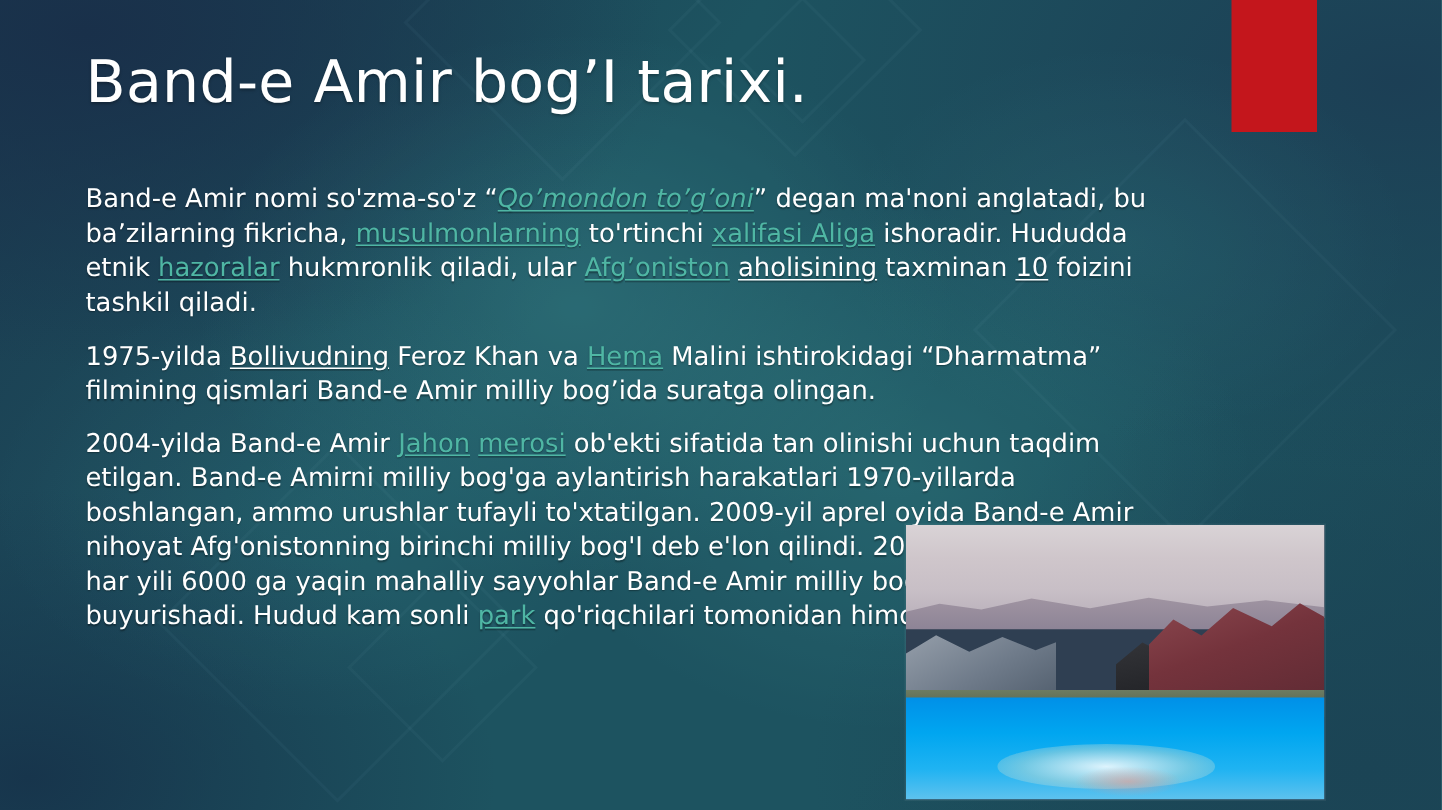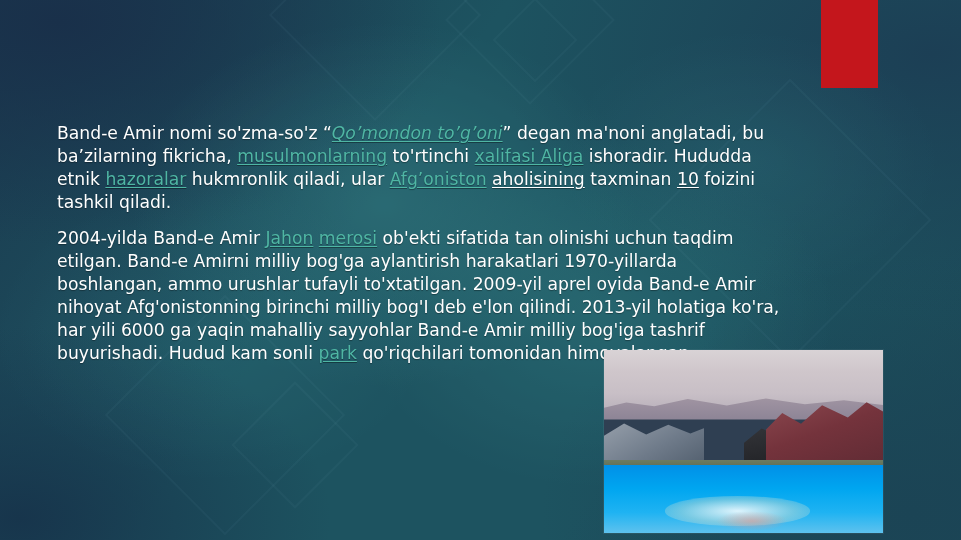--- a/index.html
+++ b/index.html
@@ -163,23 +163,25 @@
     <i class="d3"></i>
     <i class="d4"></i>
     <i class="d5"></i>
     <i class="d6"></i>
   </div>
 
   <div class="bg-wash"></div>
 
   <div class="accent-bar"></div>
 
+  <div class="title">Band-e Amir bog’I tarixi.</div>
 
   <div class="body-block">
     <p class="para"><span>Band-e Amir nomi so'zma-so'z “</span><a class="lnk italic" href="#">Qo’mondon to’g’oni</a><span>” degan ma'noni anglatadi, bu ba’zilarning fikricha, </span><a class="lnk" href="#">musulmonlarning</a><span> to'rtinchi </span><a class="lnk" href="#">xalifasi Aliga</a><span> ishoradir. Hududda etnik </span><a class="lnk" href="#">hazoralar</a><span> hukmronlik qiladi, ular </span><a class="lnk" href="#">Afg’oniston</a><span> </span><u class="ul">aholisining</u><span> taxminan </span><u class="ul">10</u><span> foizini tashkil qiladi.</span></p>
+    <p class="para"><span>1975-yilda </span><u class="ul">Bollivudning</u><span> Feroz Khan va </span><a class="lnk" href="#">Hema</a><span> Malini ishtirokidagi “Dharmatma” filmining qismlari Band-e Amir milliy bog’ida suratga olingan.</span></p>
     <p class="para"><span>2004-yilda Band-e Amir </span><a class="lnk" href="#">Jahon</a><span> </span><a class="lnk" href="#">merosi</a><span> ob'ekti sifatida tan olinishi uchun taqdim etilgan. Band-e Amirni milliy bog'ga aylantirish harakatlari 1970-yillarda boshlangan, ammo urushlar tufayli to'xtatilgan. 2009-yil aprel oyida Band-e Amir nihoyat Afg'onistonning birinchi milliy bog'I deb e'lon qilindi. 2013-yil holatiga ko'ra, har yili 6000 ga yaqin mahalliy sayyohlar Band-e Amir milliy bog'iga tashrif buyurishadi. Hudud kam sonli </span><a class="lnk" href="#">park</a><span> qo'riqchilari tomonidan himoyalangan.</span></p>
   </div>
 
   <div class="photo">
     <div class="sky"></div>
     <div class="far-ridge"></div>
     <div class="cliff-left"></div>
     <div class="cliff-dark"></div>
     <div class="cliff-right"></div>
     <div class="shore"></div>

